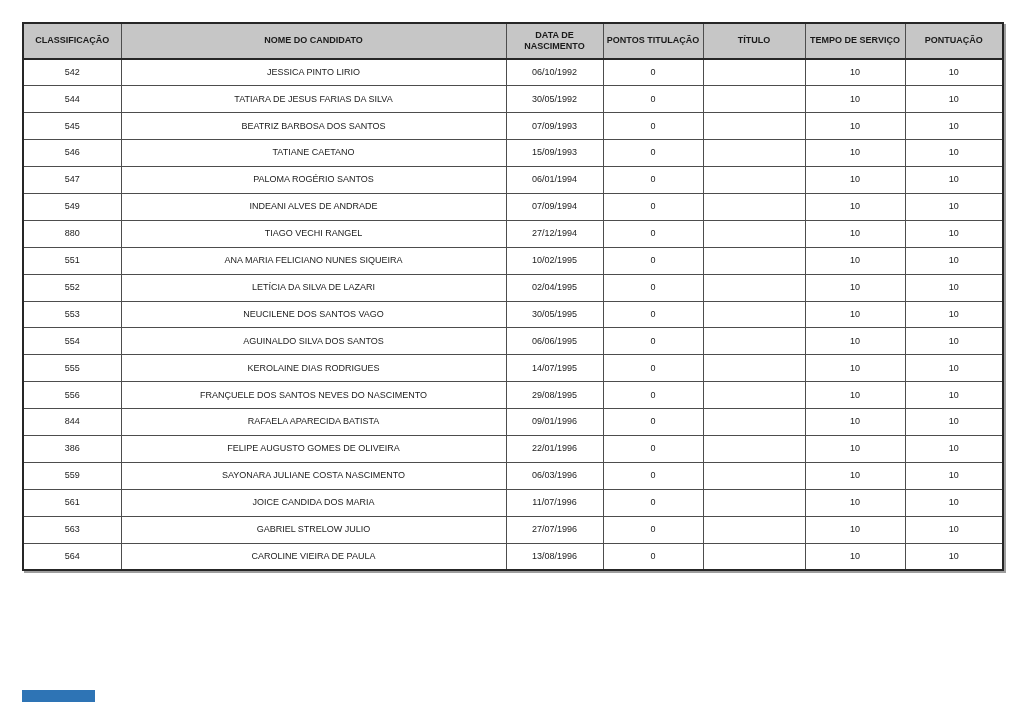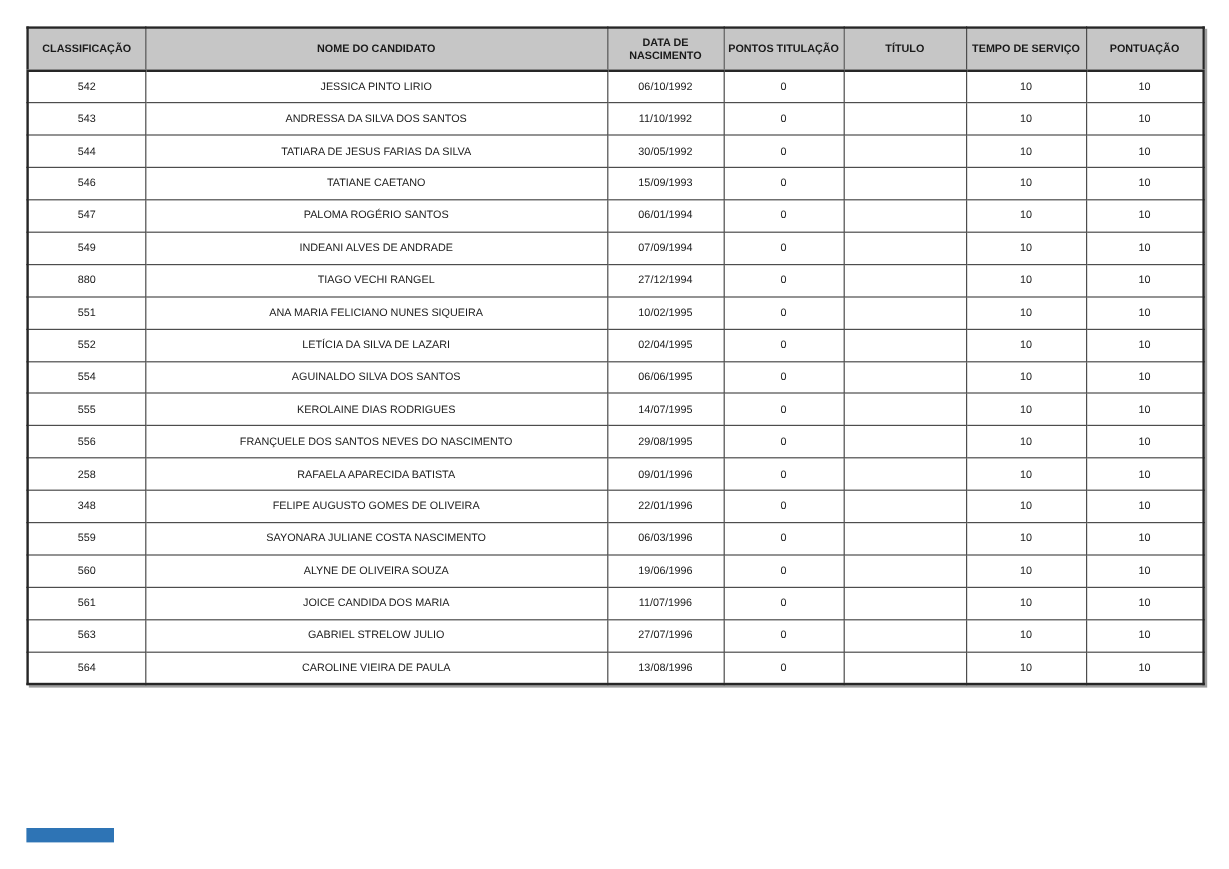--- a/index.html
+++ b/index.html
@@ -68,38 +68,38 @@
         <tr>
           <td>542</td>
           <td>JESSICA PINTO LIRIO</td>
           <td>06/10/1992</td>
           <td>0</td>
           <td></td>
           <td>10</td>
           <td>10</td>
         </tr>
         <tr>
-          <td>543</td>
-          <td>ANDRESSA DA SILVA DOS SANTOS</td>
-          <td>11/10/1992</td>
-          <td>0</td>
-          <td></td>
-          <td>10</td>
-          <td>10</td>
-        </tr>
-        <tr>
           <td>544</td>
           <td>TATIARA DE JESUS FARIAS DA SILVA</td>
           <td>30/05/1992</td>
           <td>0</td>
           <td></td>
           <td>10</td>
           <td>10</td>
         </tr>
         <tr>
+          <td>545</td>
+          <td>BEATRIZ BARBOSA DOS SANTOS</td>
+          <td>07/09/1993</td>
+          <td>0</td>
+          <td></td>
+          <td>10</td>
+          <td>10</td>
+        </tr>
+        <tr>
           <td>546</td>
           <td>TATIANE CAETANO</td>
           <td>15/09/1993</td>
           <td>0</td>
           <td></td>
           <td>10</td>
           <td>10</td>
         </tr>
         <tr>
           <td>547</td>
@@ -140,20 +140,29 @@
         <tr>
           <td>552</td>
           <td>LETÍCIA DA SILVA DE LAZARI</td>
           <td>02/04/1995</td>
           <td>0</td>
           <td></td>
           <td>10</td>
           <td>10</td>
         </tr>
         <tr>
+          <td>553</td>
+          <td>NEUCILENE DOS SANTOS VAGO</td>
+          <td>30/05/1995</td>
+          <td>0</td>
+          <td></td>
+          <td>10</td>
+          <td>10</td>
+        </tr>
+        <tr>
           <td>554</td>
           <td>AGUINALDO SILVA DOS SANTOS</td>
           <td>06/06/1995</td>
           <td>0</td>
           <td></td>
           <td>10</td>
           <td>10</td>
         </tr>
         <tr>
           <td>555</td>
@@ -167,56 +176,47 @@
         <tr>
           <td>556</td>
           <td>FRANÇUELE DOS SANTOS NEVES DO NASCIMENTO</td>
           <td>29/08/1995</td>
           <td>0</td>
           <td></td>
           <td>10</td>
           <td>10</td>
         </tr>
         <tr>
-          <td>258</td>
+          <td>844</td>
           <td>RAFAELA APARECIDA BATISTA</td>
           <td>09/01/1996</td>
           <td>0</td>
           <td></td>
           <td>10</td>
           <td>10</td>
         </tr>
         <tr>
-          <td>348</td>
+          <td>386</td>
           <td>FELIPE AUGUSTO GOMES DE OLIVEIRA</td>
           <td>22/01/1996</td>
           <td>0</td>
           <td></td>
           <td>10</td>
           <td>10</td>
         </tr>
         <tr>
           <td>559</td>
           <td>SAYONARA JULIANE COSTA NASCIMENTO</td>
           <td>06/03/1996</td>
           <td>0</td>
           <td></td>
           <td>10</td>
           <td>10</td>
         </tr>
         <tr>
-          <td>560</td>
-          <td>ALYNE DE OLIVEIRA SOUZA</td>
-          <td>19/06/1996</td>
-          <td>0</td>
-          <td></td>
-          <td>10</td>
-          <td>10</td>
-        </tr>
-        <tr>
           <td>561</td>
           <td>JOICE CANDIDA DOS MARIA</td>
           <td>11/07/1996</td>
           <td>0</td>
           <td></td>
           <td>10</td>
           <td>10</td>
         </tr>
         <tr>
           <td>563</td>

